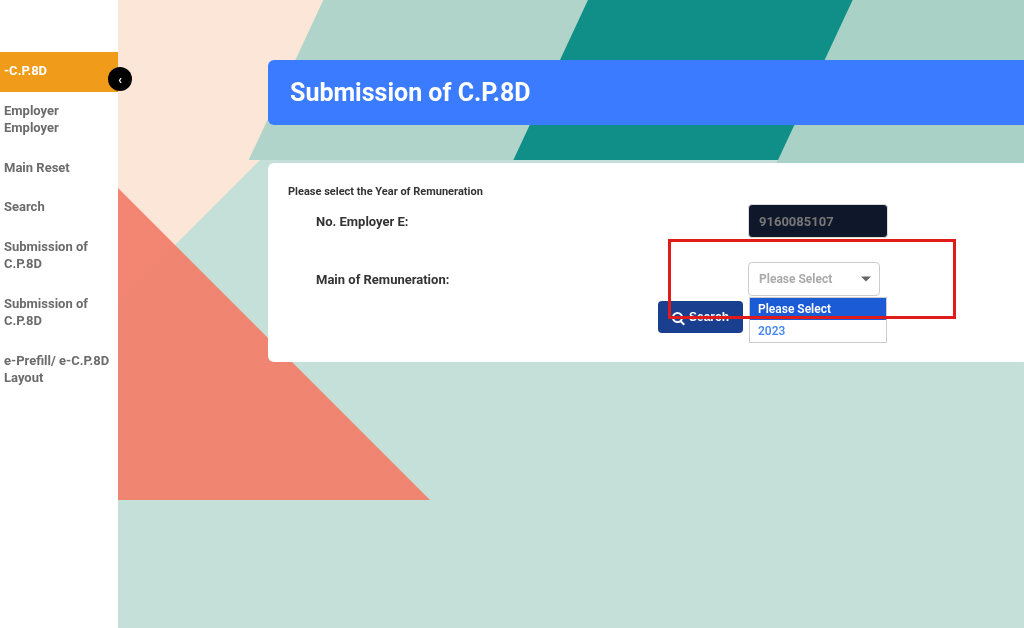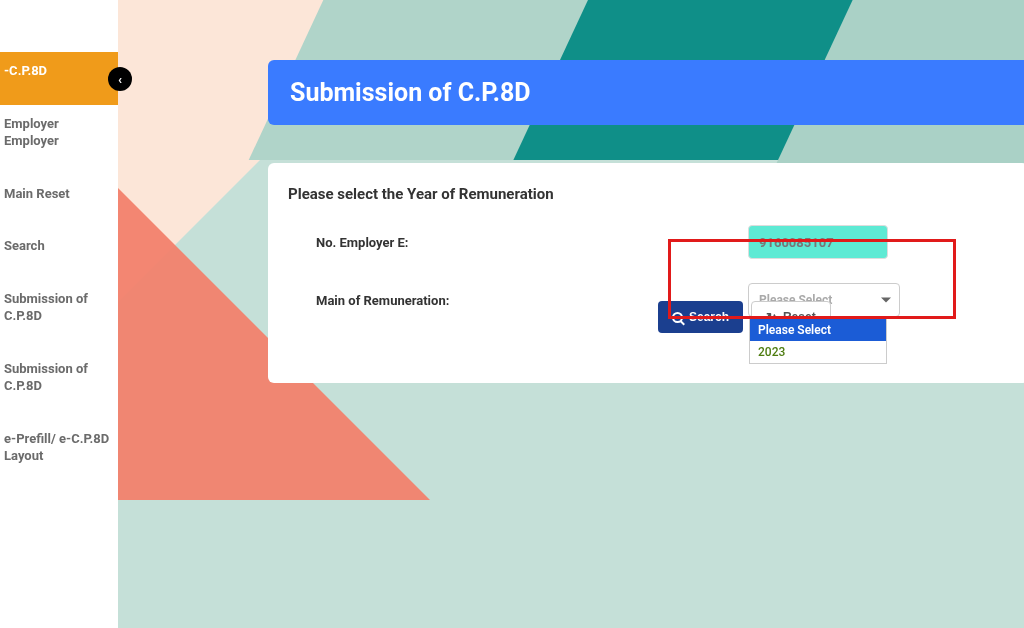--- a/index.html
+++ b/index.html
@@ -37,21 +37,21 @@
     width: 24px; height: 24px;
     border-radius: 50%;
     background: #000;
     color: #fff;
     display: flex; align-items: center; justify-content: center;
     font-size: 13px; font-weight: bold;
     cursor: pointer;
     z-index: 3;
   }
   .sidebar-item {
-    padding: 10px 8px 25px 4px;
+    padding: 10px 8px 12px 4px;
     font-size: 13px;
     font-weight: 700;
     color: #6b6b6b;
     cursor: pointer;
     line-height: 1.35;
   }
   .sidebar-item.active {
     background: #f09b1a;
     color: #fff;
   }
@@ -73,48 +73,48 @@
   }
   .card {
     background: #fff;
     border-radius: 6px;
     width: 760px;
     margin-top: 38px;
     padding: 22px 20px 42px 20px;
     position: relative;
   }
   .instr {
-    font-size: 15px;
+    font-size: 11px;
     font-weight: 700;
     color: #333;
-    margin-bottom: 22px;
+    margin-bottom: 6px;
   }
   .row {
     display: flex;
     align-items: center;
     margin-bottom: 24px;
     font-size: 13px;
     font-weight: 700;
     color: #333;
   }
   .row .label { width: 180px; padding-left: 28px; }
   .row .field { margin-left: auto; width: 260px; position: relative; }
   .readonly-input {
     width: 140px;
     height: 34px;
     border: 1px solid #ddd;
-    background: #5eead4;
+    background: #0f172a;
     color: #777;
     border-radius: 4px;
     padding: 4px 10px;
     font-size: 13px;
     display: flex; align-items: center;
   }
   .select-box {
-    width: 152px;
+    width: 132px;
     height: 34px;
     border: 1px solid #ccc;
     border-radius: 4px;
     background: #fff;
     padding: 0 26px 0 10px;
     color: #aaa;
     font-size: 12px;
     display: flex; align-items: center;
     position: relative;
     cursor: pointer;
@@ -130,21 +130,21 @@
     position: absolute;
     top: 34px; left: 0;
     width: 138px;
     background: #fff;
     border: 1px solid #ccc;
     z-index: 10;
     font-size: 12px;
   }
   .dropdown .opt {
     padding: 4px 8px;
-    color: #4d7c0f;
+    color: #3b82f6;
     cursor: pointer;
     font-weight: 500;
   }
   .dropdown .opt.sel {
     background: #1b5cd6;
     color: #fff;
     font-weight: 600;
   }
 
   

